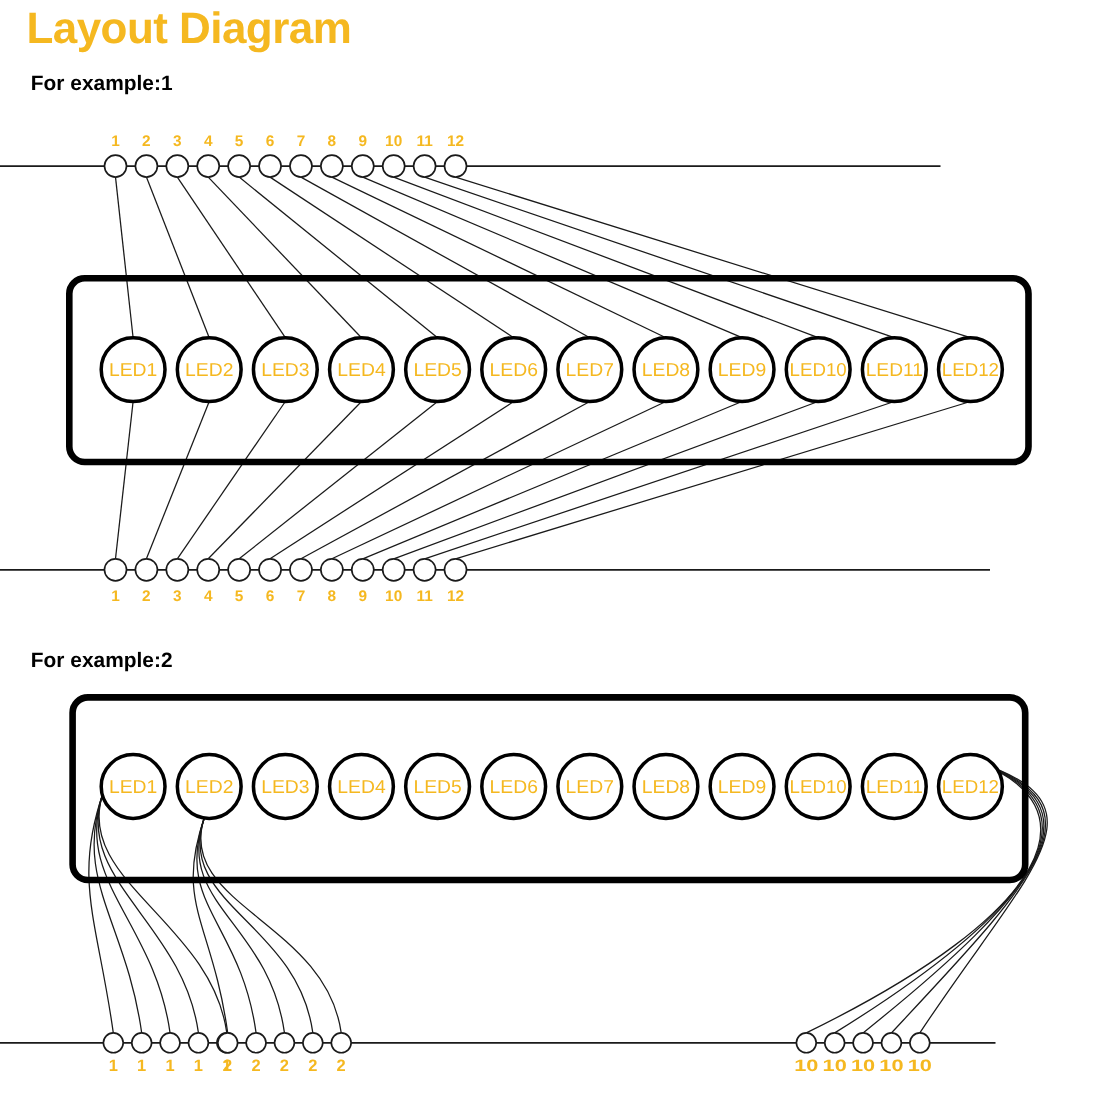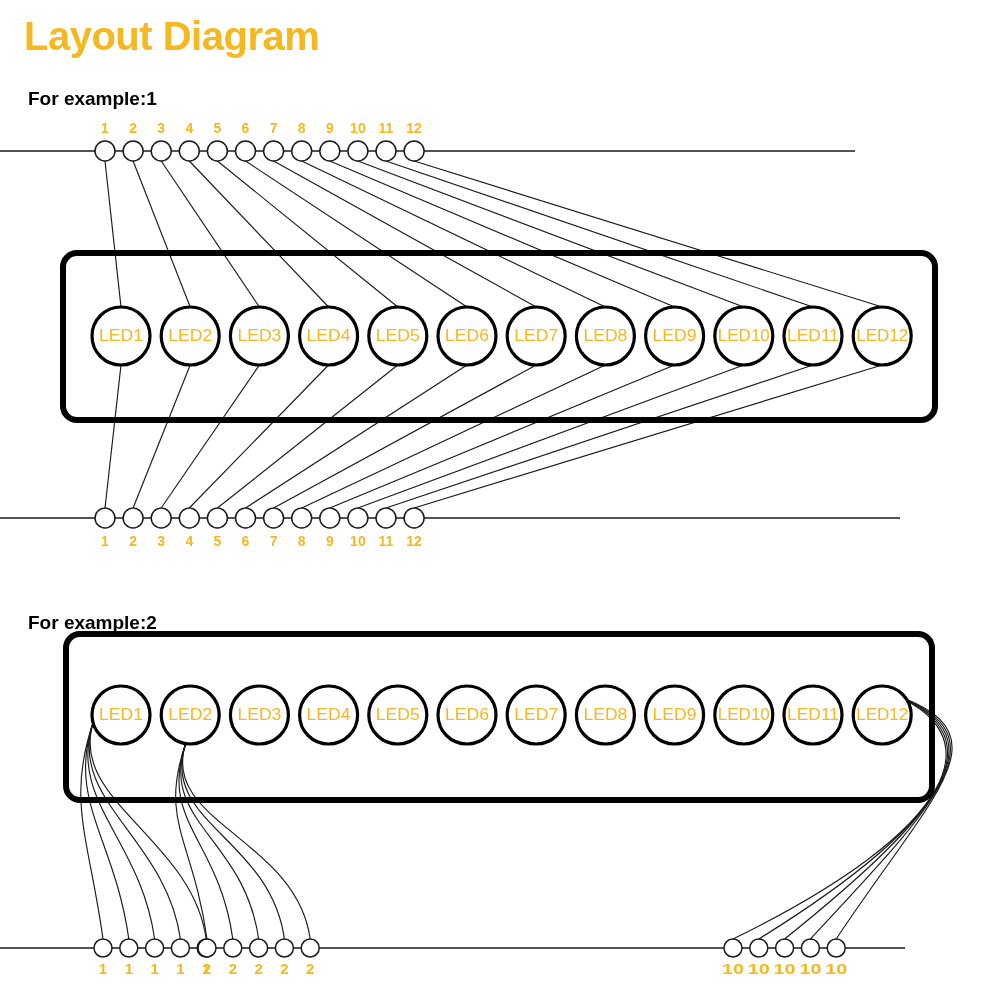--- a/index.html
+++ b/index.html
@@ -10,35 +10,34 @@
   body {
     width: 1000px;
     height: 1000px;
     position: relative;
     font-family: "Liberation Sans", sans-serif;
     overflow: hidden;
   }
   #page-title {
     position: absolute;
     left: 24px;
-    top: 14px;
+    top: 4px;
     font-size: 40px;
     font-weight: bold;
     color: #f5b820;
     letter-spacing: -0.5px;
     white-space: nowrap;
   }
   .example-label {
     position: absolute;
     left: 28px;
     font-size: 19px;
     font-weight: bold;
     color: #000000;
     white-space: nowrap;
-    margin-top: 22px;
   }
   #example1-label { top: 66px; }
   #example2-label { top: 590px; }
 
   .diagram-svg {
     position: absolute;
     left: 0;
     top: 0;
     width: 1000px;
     height: 1000px;

